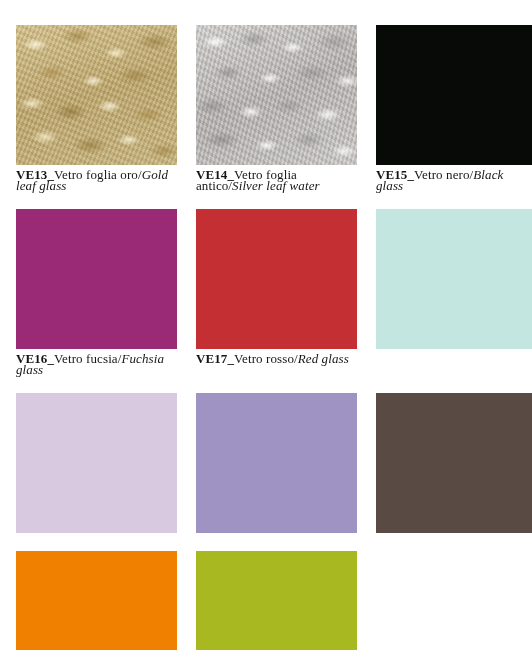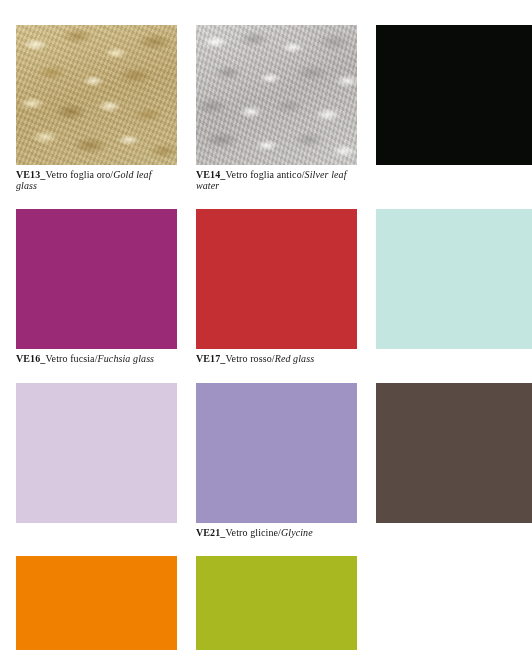--- a/index.html
+++ b/index.html
@@ -41,21 +41,21 @@
     height: 140px;
     display: block;
     position: relative;
     overflow: hidden;
     background-repeat: no-repeat;
     background-size: cover;
   }
 
   .swatch-caption {
     font-family: "Liberation Serif", serif;
-    font-size: 10px;
+    font-size: 13px;
     line-height: 10.5px;
     letter-spacing: 0.1px;
     color: #161616;
     margin-top: 5px;
     width: 157px;
   }
   .swatch-caption .code {
     font-weight: bold;
   }
   .swatch-caption .it-name {
@@ -148,38 +148,38 @@
       <div class="swatch-cell">
         <div class="swatch-chip tex-gold-leaf"></div>
         <div class="swatch-caption"><span class="code">VE13_</span><span class="it-name">Vetro foglia oro/</span><span class="en-name">Gold leaf glass</span></div>
       </div>
       <div class="swatch-cell">
         <div class="swatch-chip tex-silver-leaf"></div>
         <div class="swatch-caption"><span class="code">VE14_</span><span class="it-name">Vetro foglia antico/</span><span class="en-name">Silver leaf water</span></div>
       </div>
       <div class="swatch-cell">
         <div class="swatch-chip" style="background-color: rgb(8, 10, 7);"></div>
+        <div class="swatch-caption"><span class="code">VE15_</span><span class="it-name">Vetro nero/</span><span class="en-name">Black glass</span></div>
       </div>
       <div class="swatch-cell">
         <div class="swatch-chip" style="background-color: rgb(155, 42, 118);"></div>
         <div class="swatch-caption"><span class="code">VE16_</span><span class="it-name">Vetro fucsia/</span><span class="en-name">Fuchsia glass</span></div>
       </div>
       <div class="swatch-cell">
         <div class="swatch-chip" style="background-color: rgb(195, 47, 51);"></div>
         <div class="swatch-caption"><span class="code">VE17_</span><span class="it-name">Vetro rosso/</span><span class="en-name">Red glass</span></div>
       </div>
       <div class="swatch-cell">
         <div class="swatch-chip" style="background-color: rgb(195, 230, 225);"></div>
       </div>
       <div class="swatch-cell">
         <div class="swatch-chip" style="background-color: rgb(216, 201, 224);"></div>
       </div>
       <div class="swatch-cell">
         <div class="swatch-chip" style="background-color: rgb(158, 147, 194);"></div>
-        <div class="swatch-caption"><span class="code">VE21_</span><span class="it-name">Vetro glicine/</span><span class="en-name">Glycine</span></div>
       </div>
       <div class="swatch-cell">
         <div class="swatch-chip" style="background-color: rgb(90, 74, 68);"></div>
       </div>
       <div class="swatch-cell">
         <div class="swatch-chip" style="background-color: rgb(239, 128, 0);"></div>
       </div>
       <div class="swatch-cell">
         <div class="swatch-chip" style="background-color: rgb(168, 184, 33);"></div>
       </div>

